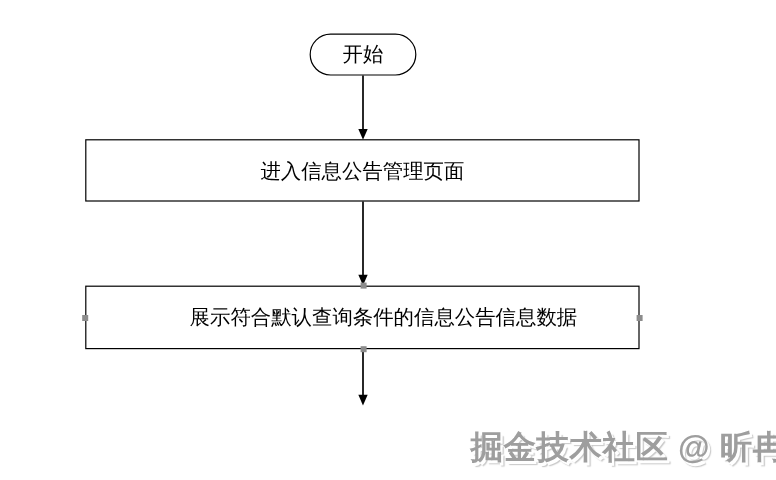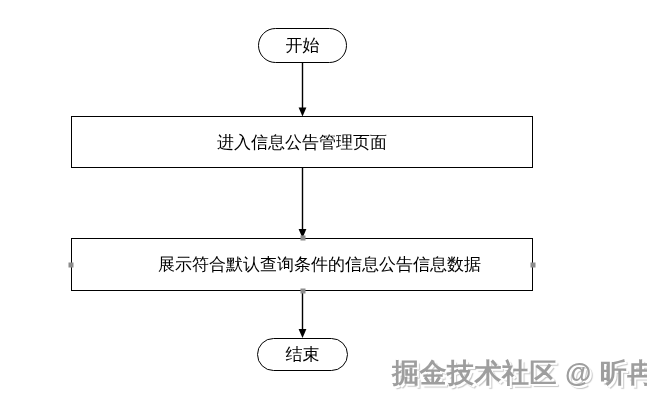--- a/index.html
+++ b/index.html
@@ -91,23 +91,20 @@
   </div>
 
   <div class="node" id="node-p1">
     <span>进入信息公告管理页面</span>
   </div>
 
   <div class="node" id="node-p2">
     <span>展示符合默认查询条件的信息公告信息数据</span>
   </div>
 
-  <div class="node terminator" id="node-end">
-    <span>结束</span>
-  </div>
 
   <div class="handle" id="handle-top"></div>
   <div class="handle" id="handle-bottom"></div>
   <div class="handle" id="handle-left"></div>
   <div class="handle" id="handle-right"></div>
 
   <div class="watermark">掘金技术社区 @ 昕冉</div>
 
 </div>
 

